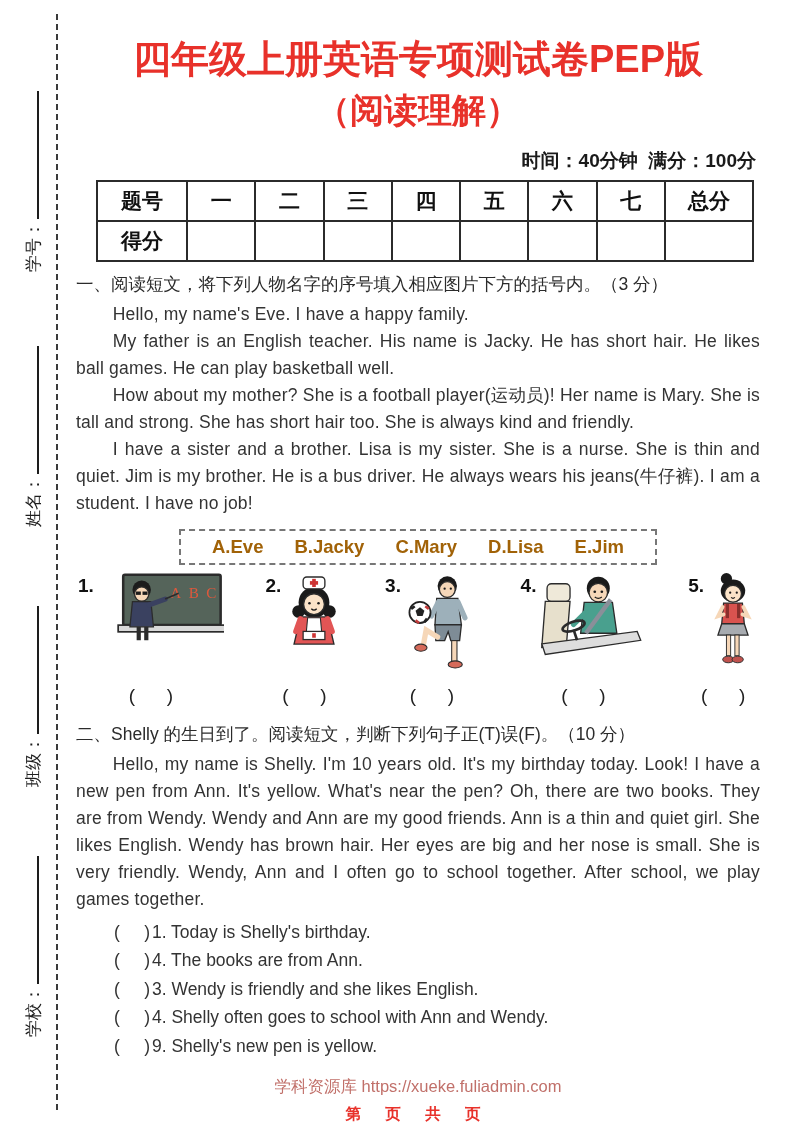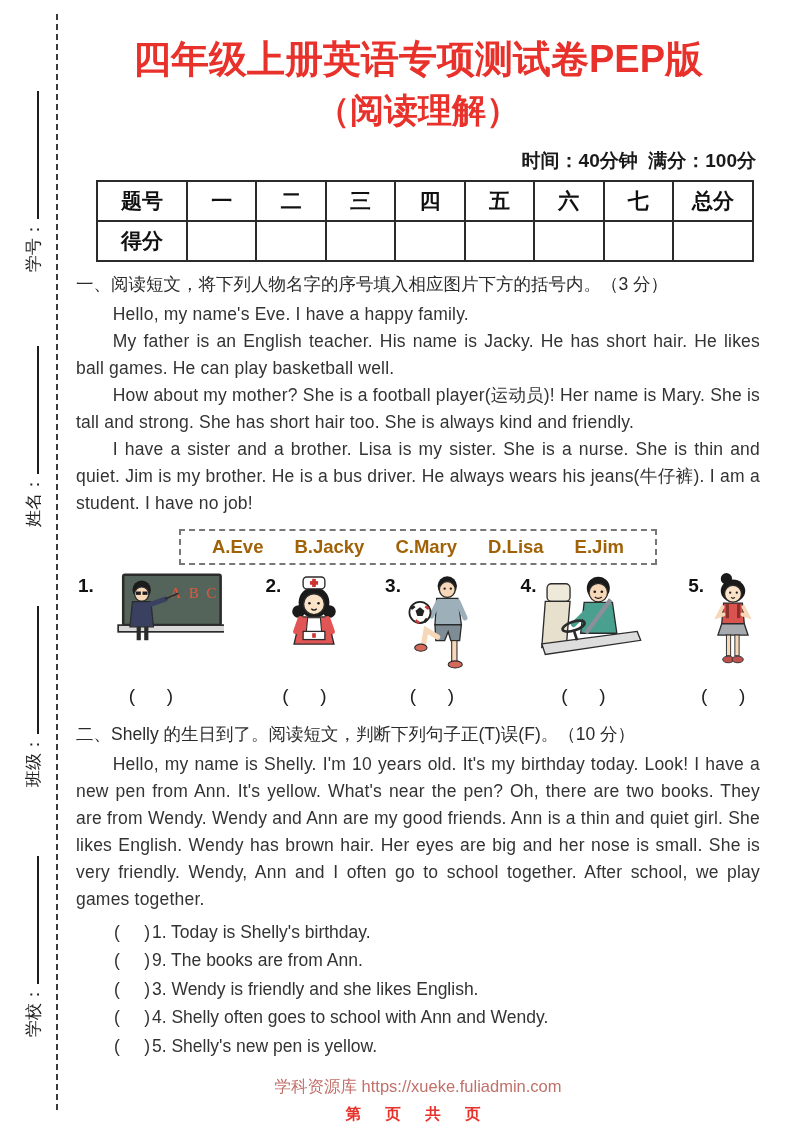--- a/index.html
+++ b/index.html
@@ -33,21 +33,21 @@
   .subtitle { text-align: center; font-size: 34px; font-weight: bold; color: #e8312a; margin-top: 4px; font-family: Liberation Serif, serif; }
   .meta     { text-align: right; font-size: 19px; font-weight: 600; color: #1a1a1a;
               margin: 14px 4px 6px 0; white-space: pre; }
 
   table.score-table { border-collapse: collapse; margin-left: 20px; width: 658px; }
   table.score-table th, table.score-table td {
     border: 2px solid #2b2b2b; height: 40px; text-align: center;
     font-size: 21px; font-weight: 600; color: #111;
   }
   table.score-table .col-label { width: 90px; }
-  table.score-table .col-total { width: 80px; font-family: Liberation Serif, serif; }
+  table.score-table .col-total { width: 88px; font-family: Liberation Serif, serif; }
 
   .sec-heading { font-size: 17.5px; color: #2b2b2b; margin: 10px 0 5px; }
   .sec-heading.second { margin-top: 15px; }
 
   .passage {
     font-size: 17.5px; line-height: 27px; color: #333;
     text-align: justify; text-indent: 2.1em; letter-spacing: 0.2px;
   }
 
   .options-box {
@@ -263,33 +263,33 @@
   <div class="sec-heading second">二、Shelly 的生日到了。阅读短文，判断下列句子正(T)误(F)。（10 分）</div>
   <p class="passage">Hello, my name is Shelly. I'm 10 years old. It's my birthday today. Look! I have a new pen from Ann. It's yellow. What's near the pen? Oh, there are two books. They are from Wendy. Wendy and Ann are my good friends. Ann is a thin and quiet girl. She likes English. Wendy has brown hair. Her eyes are big and her nose is small. She is very friendly. Wendy, Ann and I often go to school together. After school, we play games together.</p>
 
   <div class="tf-list">
     <div class="tf-row">
       <span class="tf-bracket">(     )</span>
       <span>1. Today is Shelly's birthday.</span>
     </div>
     <div class="tf-row">
       <span class="tf-bracket">(     )</span>
-      <span>9. The books are from Ann.</span>
+      <span>4. The books are from Ann.</span>
     </div>
     <div class="tf-row">
       <span class="tf-bracket">(     )</span>
       <span>3. Wendy is friendly and she likes English.</span>
     </div>
     <div class="tf-row">
       <span class="tf-bracket">(     )</span>
       <span>4. Shelly often goes to school with Ann and Wendy.</span>
     </div>
     <div class="tf-row">
       <span class="tf-bracket">(     )</span>
-      <span>5. Shelly's new pen is yellow.</span>
+      <span>9. Shelly's new pen is yellow.</span>
     </div>
   </div>
 
   <div class="footer">
     <a class="footer-link" href="#">学科资源库 https://xueke.fuliadmin.com</a>
     <div class="footer-page">第 页 共 页</div>
   </div>
 
 </div>
 

